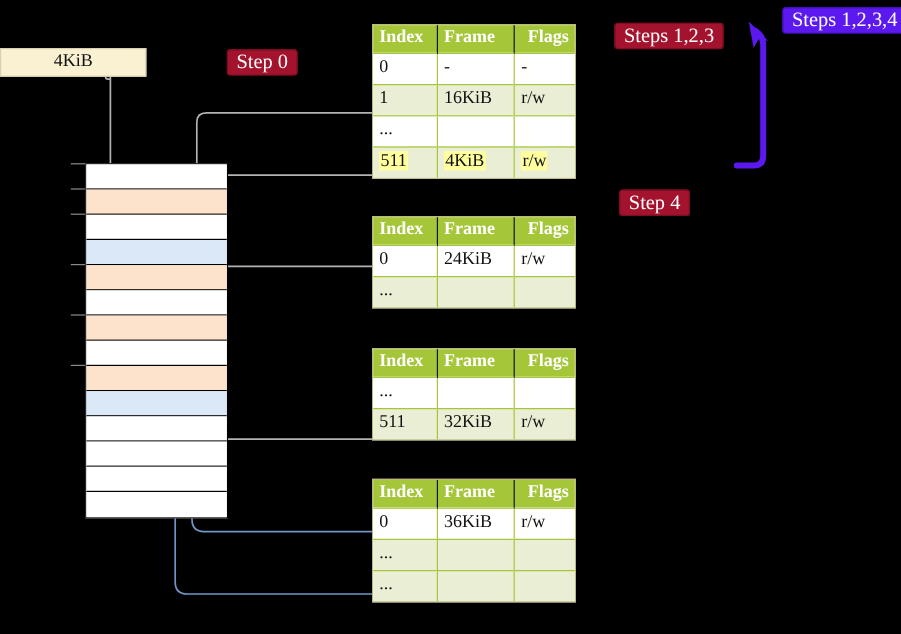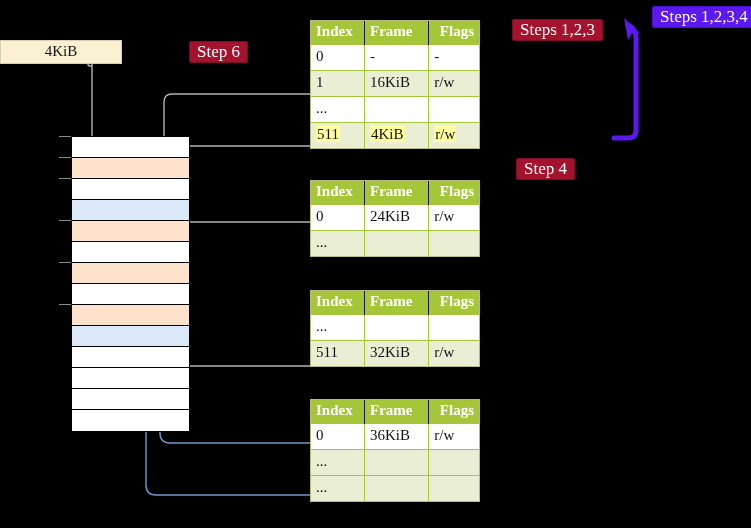--- a/index.html
+++ b/index.html
@@ -151,21 +151,21 @@
       <path d="M614,138 L628,138 Q636,138 636,130 L636,38 Q636,30 630,26 L628,25" fill="none" stroke="#5b18ef" stroke-width="5" stroke-linecap="round"></path>
       <path d="M624,18 L640,34 L632,33 L628,40 Z" fill="#5b18ef"></path>
     </g>
   </svg>
 
   <div class="mem-label" style="left:0px;top:40px;width:120px;height:22px;">
     <span>4KiB</span>
   </div>
 
   <div class="badge badge-red" style="left:189px;top:41px;">
-    <span>Step 6</span>
+    <span>Step 0</span>
   </div>
   <div class="badge badge-red" style="left:512px;top:19px;">
     <span>Steps 1,2,3</span>
   </div>
   <div class="badge badge-blue" style="left:652px;top:6px;">
     <span>Steps 1,2,3,4</span>
   </div>
   <div class="badge badge-red" style="left:516px;top:158px;">
     <span>Step 4</span>
   </div>

